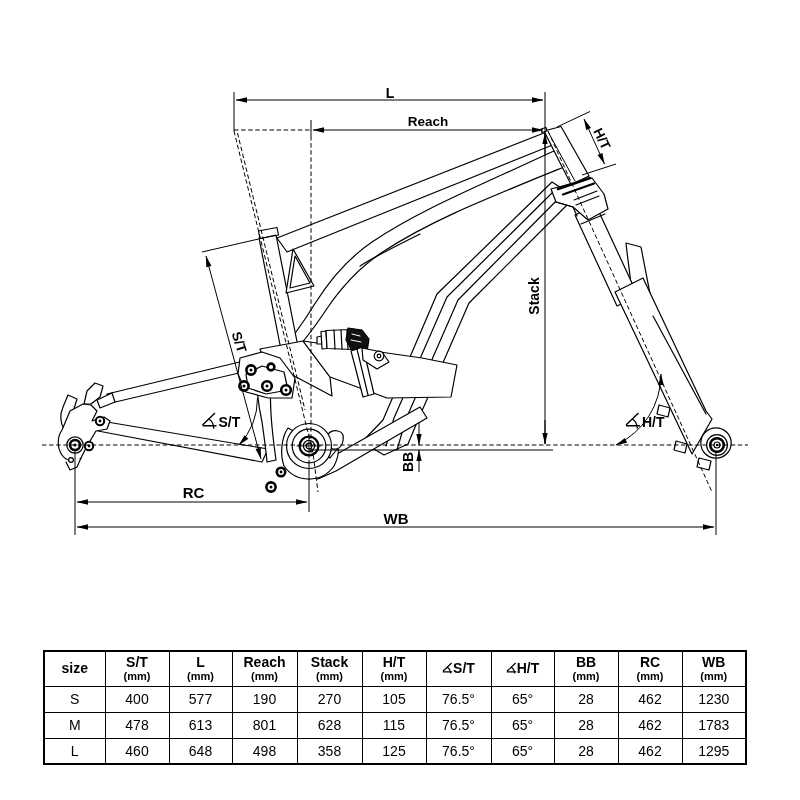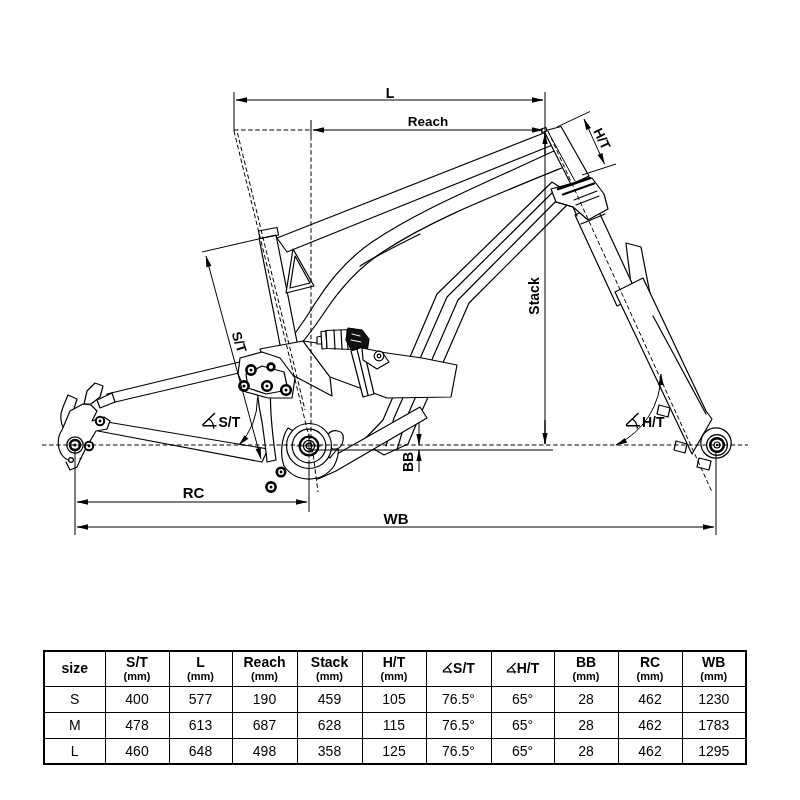--- a/index.html
+++ b/index.html
@@ -236,33 +236,33 @@
             </svg>H/T</th>
 <th>BB<span class="mm">(mm)</span></th>
 <th>RC<span class="mm">(mm)</span></th>
 <th>WB<span class="mm">(mm)</span></th>
 </tr>
 <tr class="d">
           <td>S</td>
           <td>400</td>
           <td>577</td>
           <td>190</td>
-          <td>459</td>
+          <td>270</td>
           <td>105</td>
           <td>76.5°</td>
           <td>65°</td>
           <td>28</td>
           <td>462</td>
           <td>1230</td>
         </tr>
 <tr class="d">
           <td>M</td>
           <td>478</td>
           <td>613</td>
-          <td>687</td>
+          <td>801</td>
           <td>628</td>
           <td>115</td>
           <td>76.5°</td>
           <td>65°</td>
           <td>28</td>
           <td>462</td>
           <td>1783</td>
         </tr>
 <tr class="d">
           <td>L</td>

